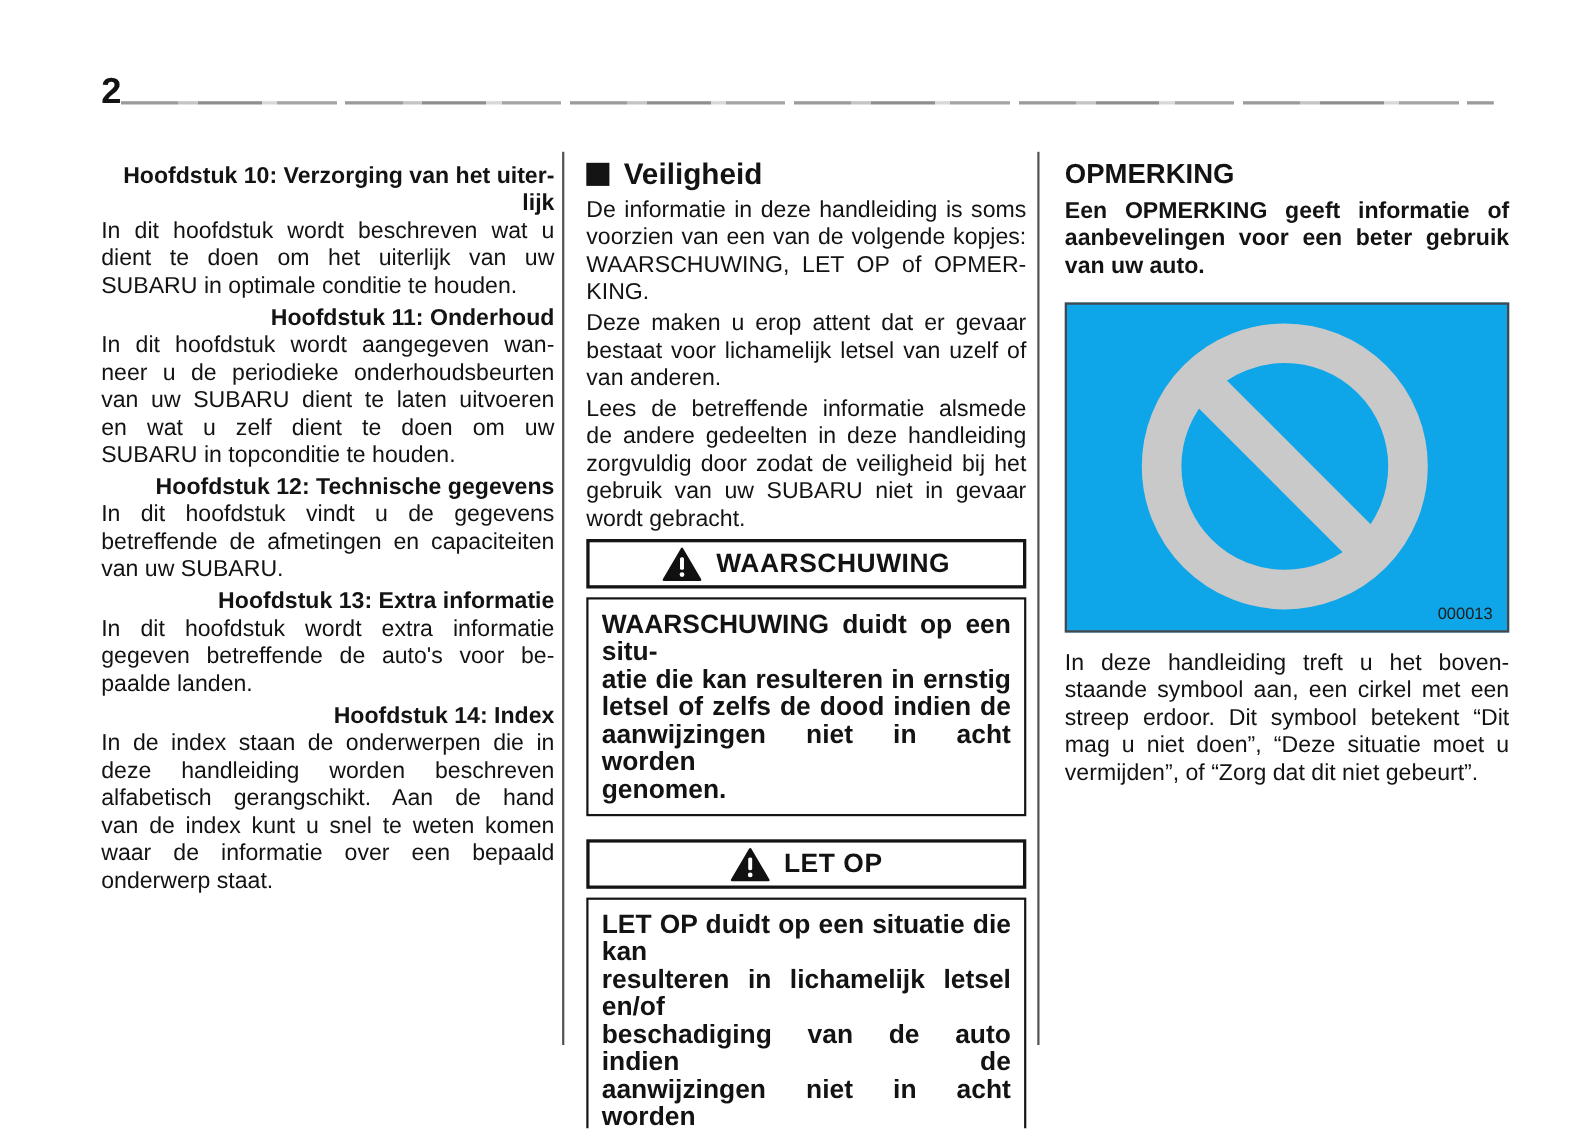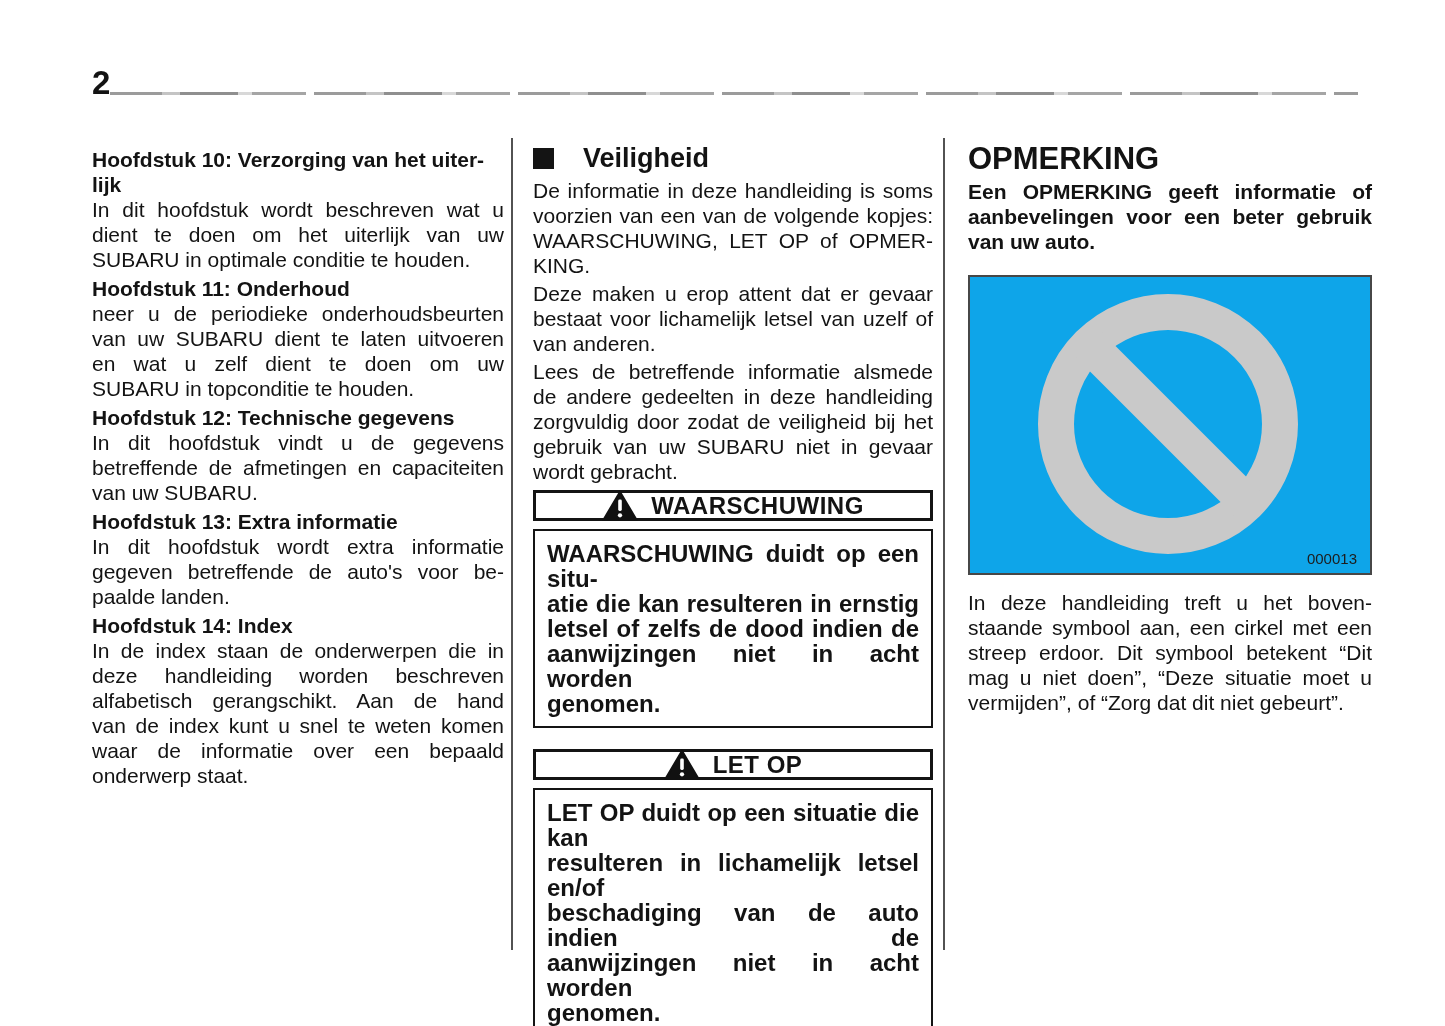--- a/index.html
+++ b/index.html
@@ -26,41 +26,41 @@
   .d2{left:943px;}
 
   .col{position:absolute;top:143px;font-size:21px;line-height:25px;}
   .col1{left:92px;width:412px;}
   .col2{left:533px;width:400px;}
   .col3{left:968px;width:404px;}
 
   .line{text-align:justify;text-align-last:justify;}
   .line.last{text-align-last:left;}
   .hline{font-weight:700;white-space:nowrap;}
-  .blk-h{margin-top:4px;}
+  .blk-h{margin-top:4px;text-align:right;}
   .blk-p{margin:0;}
 
-  .sec-head{display:flex;align-items:center;gap:29px;font-size:27px;line-height:31px;font-weight:700;margin:0 0 4px 0;}
+  .sec-head{display:flex;align-items:center;gap:13px;font-size:27px;line-height:31px;font-weight:700;margin:0 0 4px 0;}
   .sq{width:21px;height:21px;background:#141414;flex:none;}
 
   .para{margin:0 0 3px 0;}
   .bold-para .line{font-weight:700;}
 
   .warnhead{
-    border:3px solid #141414;height:31px;margin-top:6px;
+    border:3px solid #141414;height:45px;margin-top:6px;
     display:flex;align-items:center;justify-content:center;gap:13px;
     font-size:24px;font-weight:700;letter-spacing:.5px;box-sizing:border-box;
   }
   .warnbody{
     border:2px solid #141414;margin-top:8px;padding:10px 12px;
     font-weight:700;font-size:24px;line-height:25px;box-sizing:border-box;
   }
   .gap-letop{margin-top:21px;}
 
-  .note-title{font-size:31px;line-height:31px;font-weight:700;margin:0 0 5px 0;}
+  .note-title{font-size:25px;line-height:31px;font-weight:700;margin:0 0 5px 0;}
   .note-para{margin:0 0 21px 0;}
 
   .figure{
     position:relative;border:2px solid #474747;width:404px;height:300px;
     margin-top:5px;box-sizing:border-box;background:#0ea5e9;
   }
   .figure svg{position:absolute;left:0;top:0;}
   .figcode{position:absolute;right:13px;bottom:6px;font-size:15px;line-height:16px;color:#1d1d1d;}
   .fig-para{margin-top:15px;}
   .tri{flex:none;}
@@ -83,20 +83,21 @@
       </div>
       <div class="blk-p">
         <div class="line">In dit hoofdstuk wordt beschreven wat u</div>
         <div class="line">dient te doen om het uiterlijk van uw</div>
         <div class="line last">SUBARU in optimale conditie te houden.</div>
       </div>
       <div class="blk-h">
         <div class="hline">Hoofdstuk 11: Onderhoud</div>
       </div>
       <div class="blk-p">
+        <div class="line">In dit hoofdstuk wordt aangegeven wan-</div>
         <div class="line">neer u de periodieke onderhoudsbeurten</div>
         <div class="line">van uw SUBARU dient te laten uitvoeren</div>
         <div class="line">en wat u zelf dient te doen om uw</div>
         <div class="line last">SUBARU in topconditie te houden.</div>
       </div>
       <div class="blk-h">
         <div class="hline">Hoofdstuk 12: Technische gegevens</div>
       </div>
       <div class="blk-p">
         <div class="line">In dit hoofdstuk vindt u de gegevens</div>

